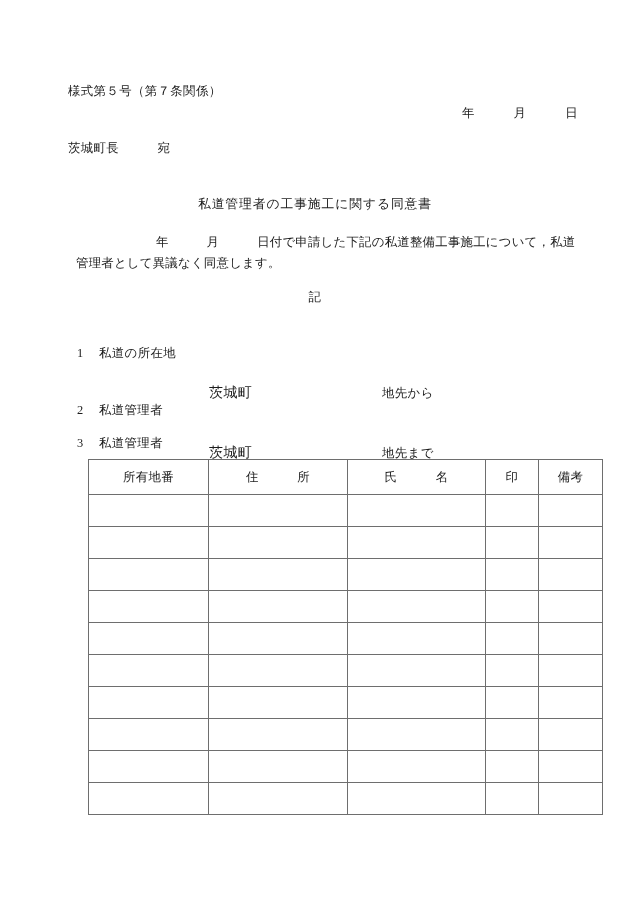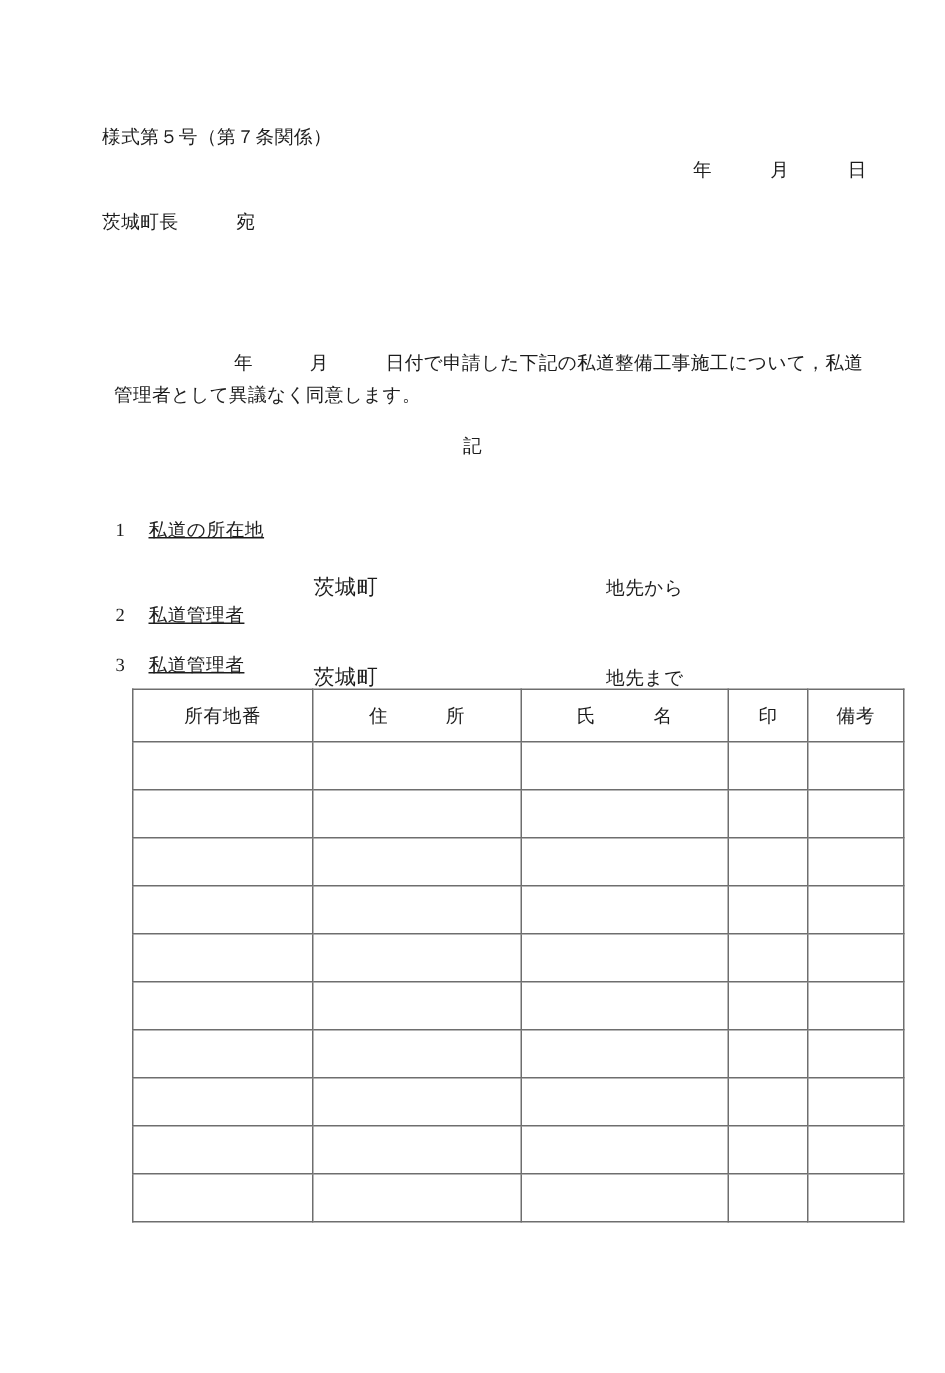--- a/index.html
+++ b/index.html
@@ -83,44 +83,42 @@
   }
   .item .num {
     position: absolute;
     left: 0;
     top: 0;
   }
   .item .label {
     position: absolute;
     left: 22px;
     top: 0;
-    text-decoration: underline;
   }
   .item-1 { left: 77px; top: 343px; }
   .item-2 { left: 77px; top: 400px; }
   .item-3 { left: 77px; top: 433px; }
 
   .loc-col-a {
     position: absolute;
     left: 209px;
     top: 343px;
     font-size: 14px;
     line-height: 20px;
     letter-spacing: 0.4px;
     white-space: pre;
   }
   .loc-col-b {
     position: absolute;
-    left: 404px;
+    left: 382px;
     top: 343px;
     font-size: 12.4px;
     line-height: 20px;
     letter-spacing: 0.4px;
     white-space: pre;
-    font-family: Liberation Mono, monospace;
   }
   .loc-col-a div, .loc-col-b div { height: 20px; }
 
   
   .owner-table {
     position: absolute;
     left: 88px;
     top: 459px;
     width: 514px;
     border-collapse: collapse;
@@ -151,20 +149,21 @@
 <body>
 
 <div class="page">
 
   <div class="txt form-no">様式第５号（第７条関係）</div>
 
   <div class="txt date-line">年　　　月　　　日</div>
 
   <div class="txt addressee">茨城町長　　　宛</div>
 
+  <div class="txt doc-title">私道管理者の工事施工に関する同意書</div>
 
   <div class="body-para">
     <span class="indent-date"></span><span>年　　　月　　　日</span><span>付で申請した下記の私道整備工事施工について，私道管理者として異議なく同意します。</span>
   </div>
 
   <div class="txt kiji">記</div>
 
   <div class="item item-1">
     <span class="num">1</span>
     <span class="label">私道の所在地</span>

